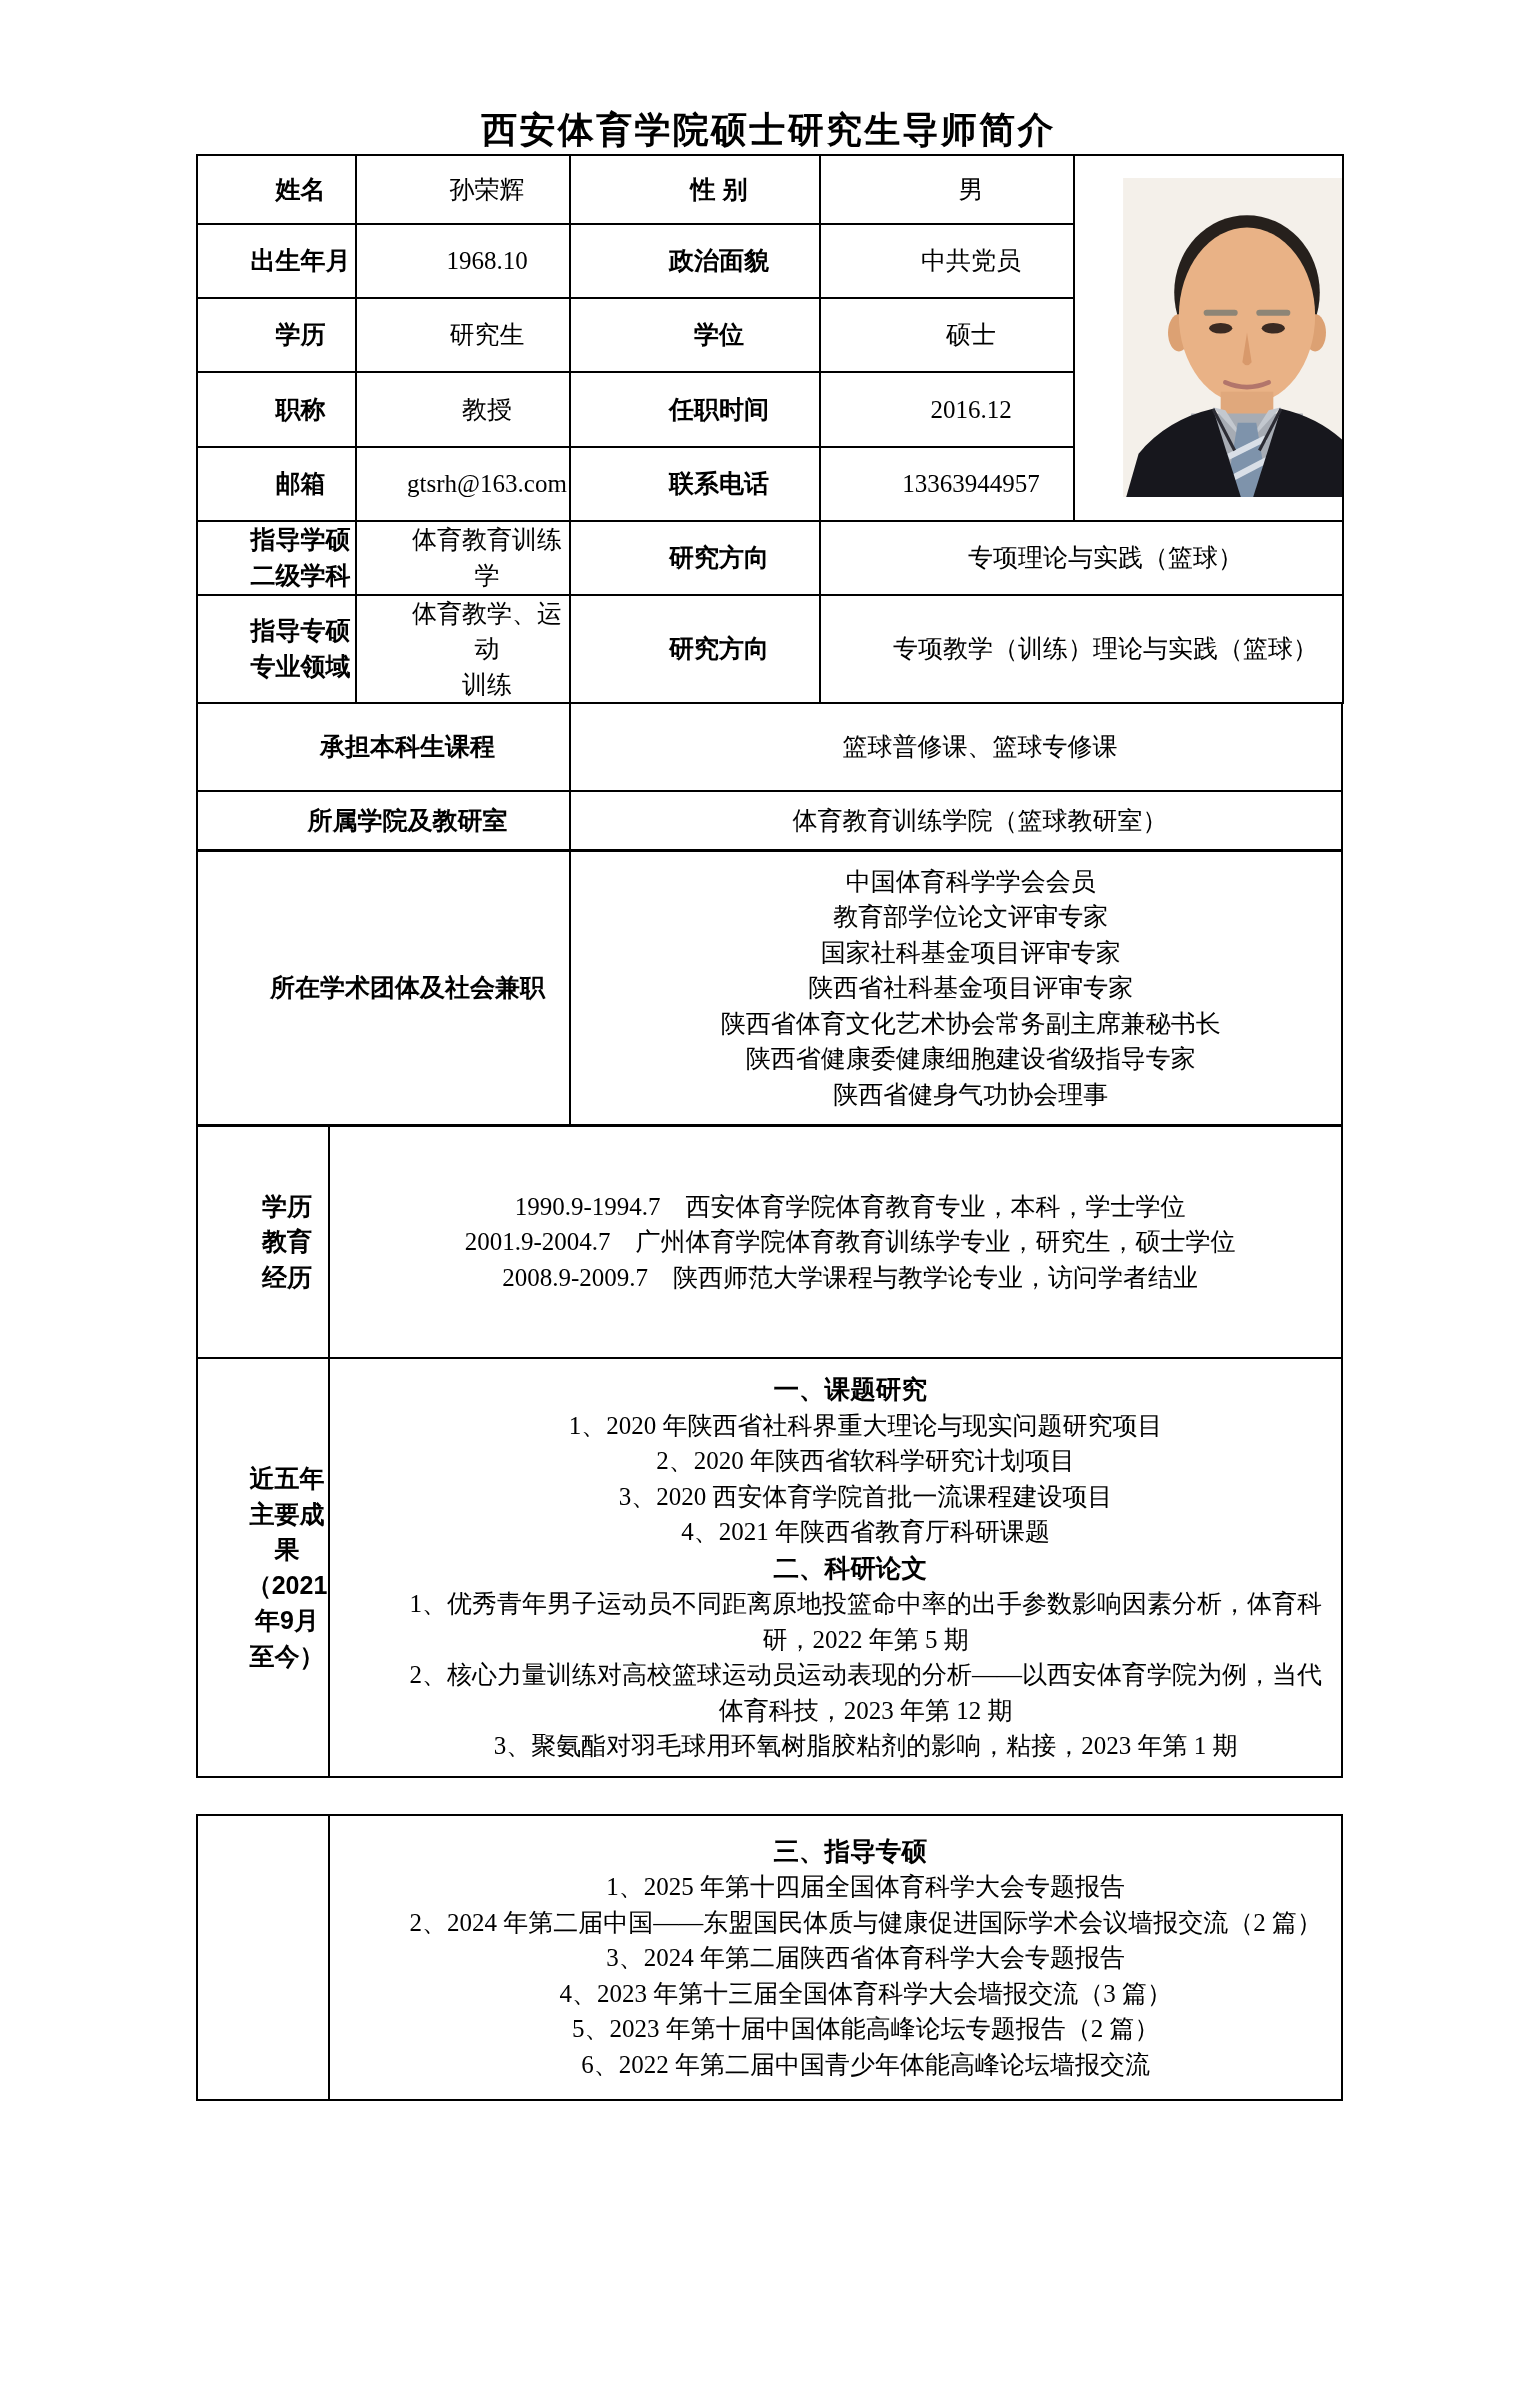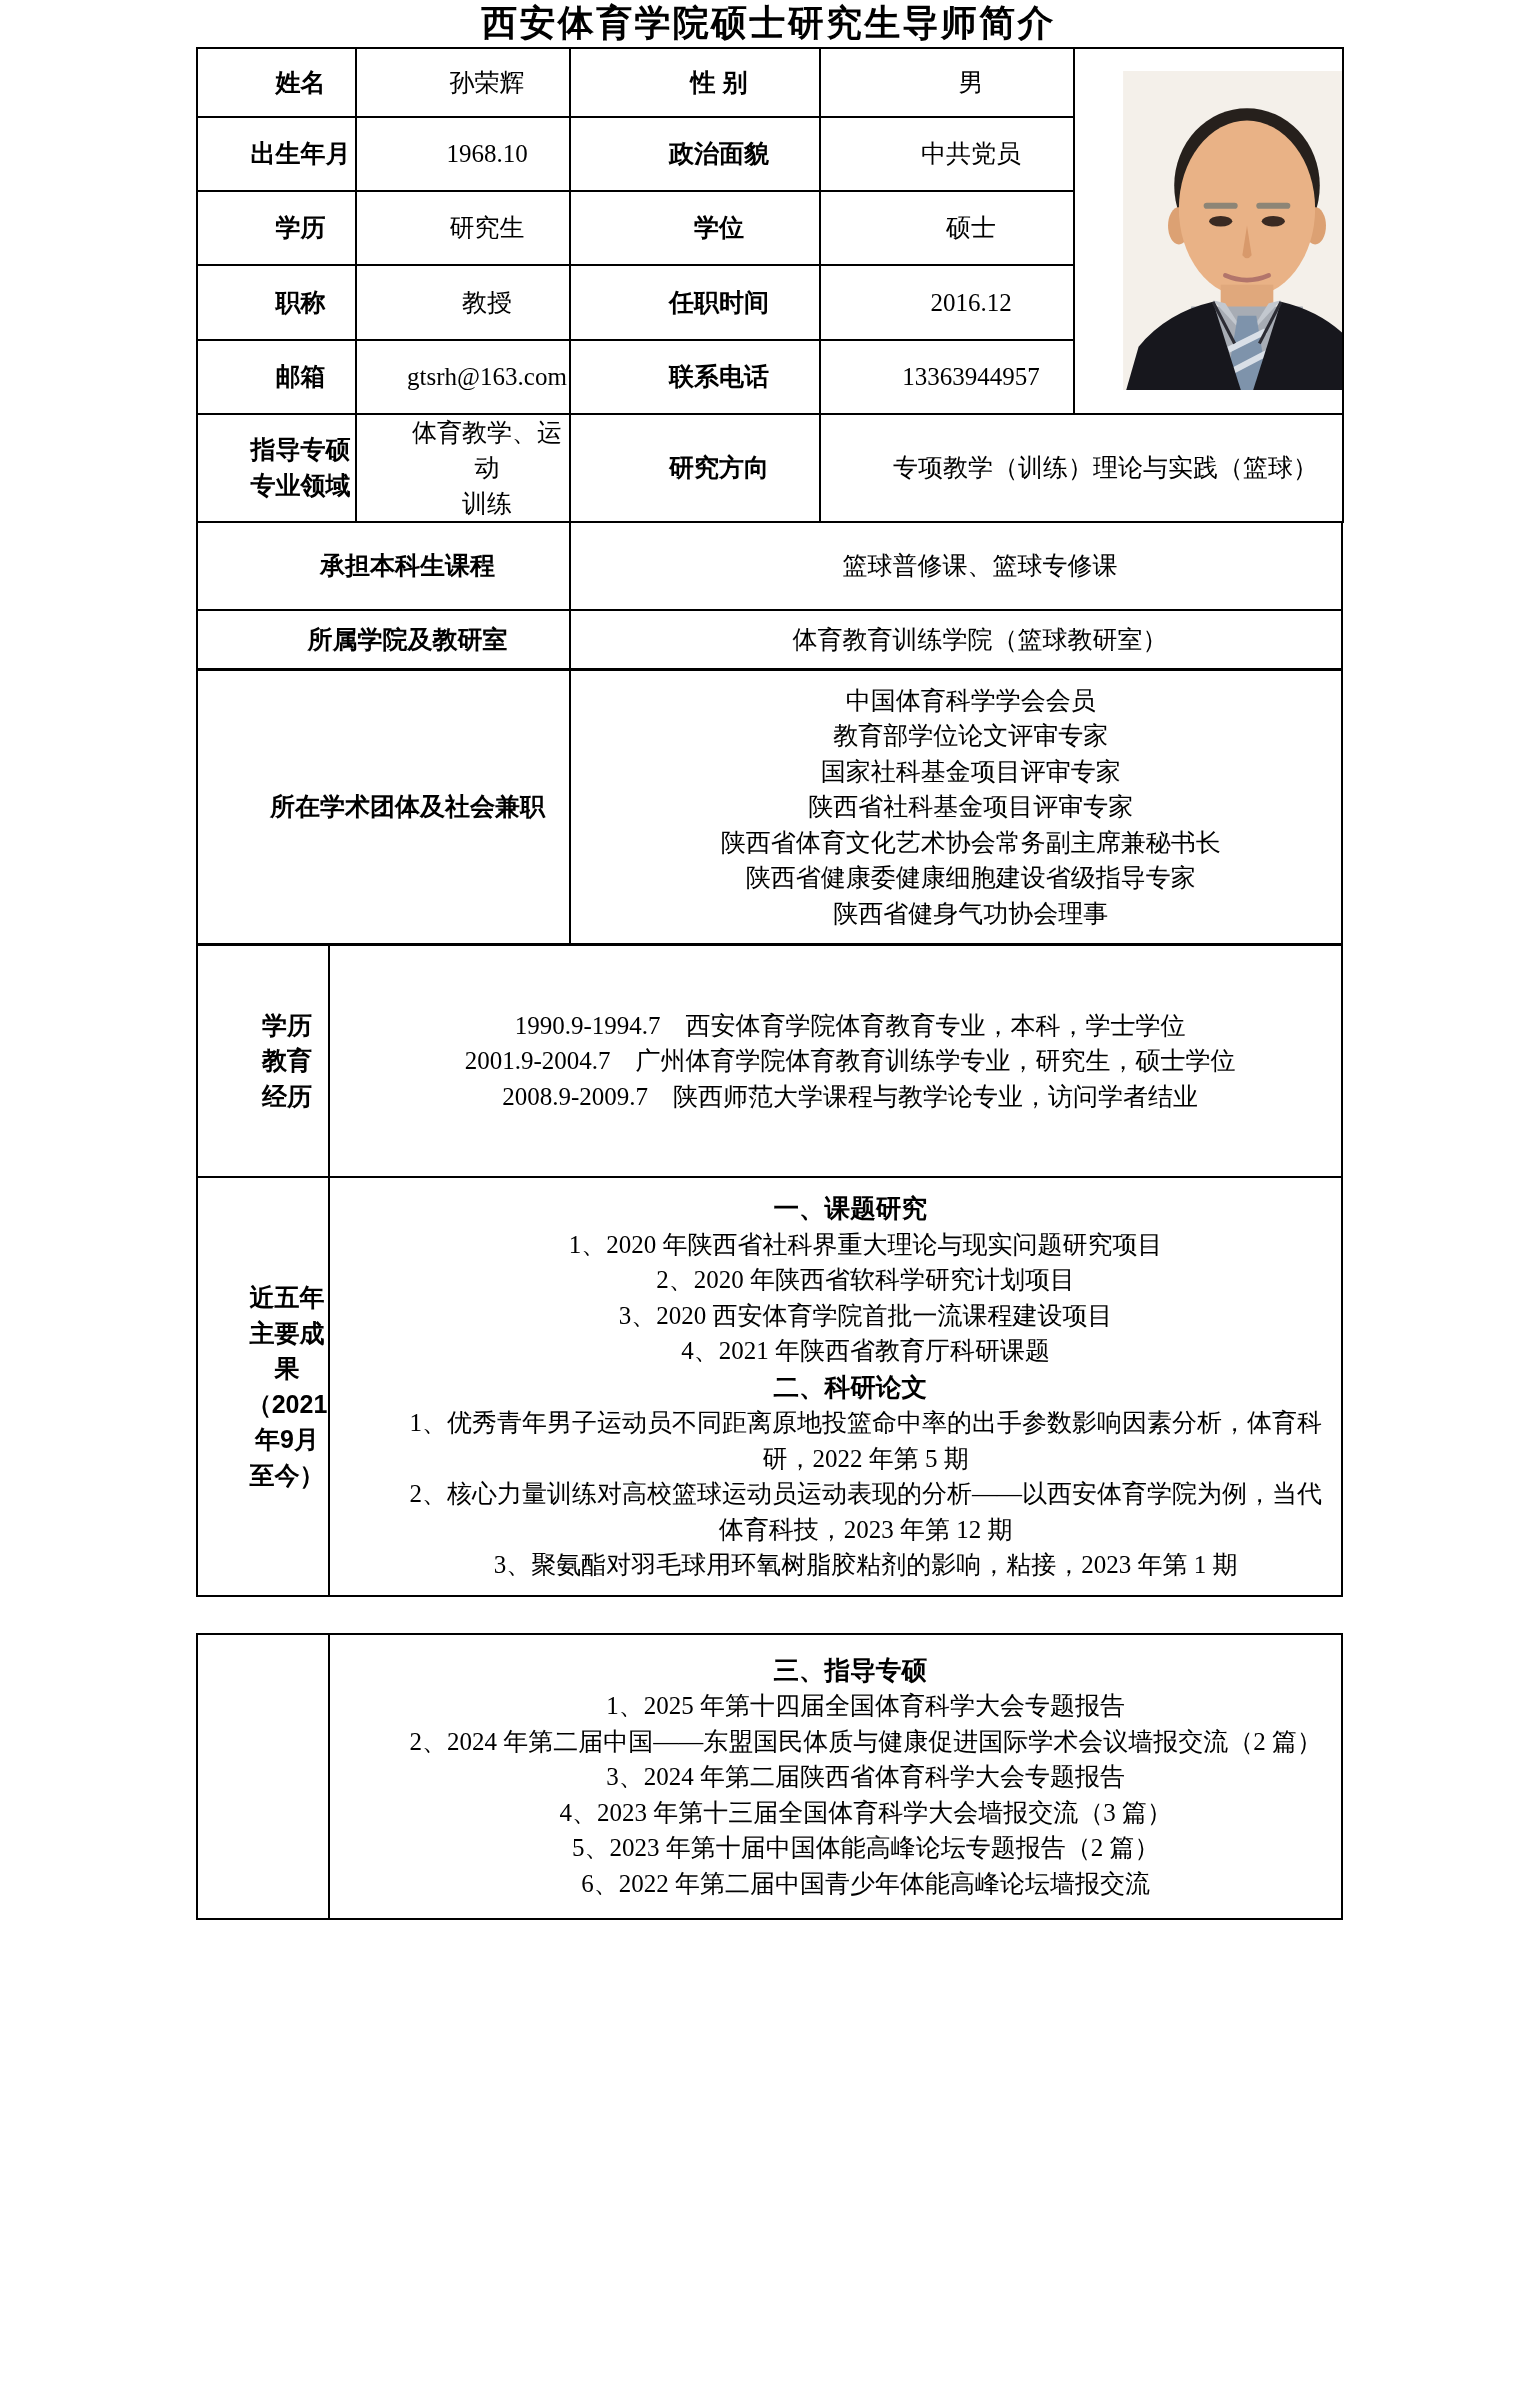--- a/index.html
+++ b/index.html
@@ -5,20 +5,21 @@
   * { margin:0; padding:0; box-sizing:border-box; }
   html,body { background:#ffffff; }
   body {
     width:1538px; height:2389px;
     font-family:"Liberation Serif", serif;
     color:#000; overflow:hidden;
   }
   .sheet { width:1538px; height:2389px; padding:0 197px 0 196px; }
 
   .doc-title {
+    margin-top:107px;
     text-align:center;
     font-family:"Liberation Sans", sans-serif;
     font-weight:bold;
     font-size:36px;
     letter-spacing:2.3px;
     line-height:1.3;
   }
   .date-line {
     text-align:right;
     font-weight:bold;
@@ -146,20 +147,28 @@
     </table>
 
   <table class="band">
     <colgroup>
         <col style="width:159px">
         <col style="width:214px">
         <col style="width:250px">
         <col style="width:523px">
       </colgroup>
     <tbody>
+        <tr style="height:74px">
+      <td class="hei prewrap">指导学硕
+二级学科</td>
+      <td class="val prewrap">体育教育训练
+学</td>
+      <td class="hei">研究方向</td>
+      <td class="val">专项理论与实践（篮球）</td>
+    </tr>
     <tr style="height:77px">
       <td class="hei prewrap">指导专硕
 专业领域</td>
       <td class="val prewrap">体育教学、运动
 训练</td>
       <td class="hei">研究方向</td>
       <td class="val">专项教学（训练）理论与实践（篮球）</td>
     </tr>
   </tbody>
     </table>

